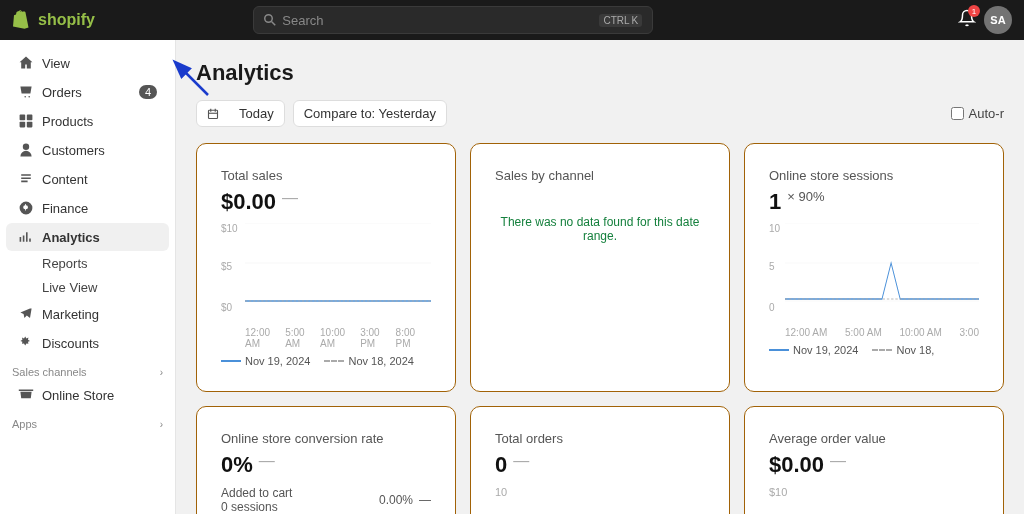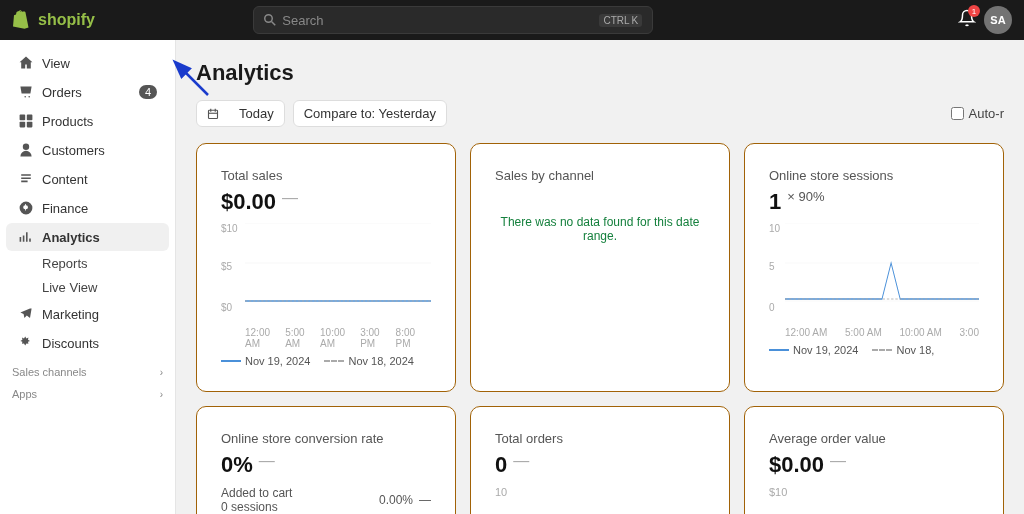--- a/index.html
+++ b/index.html
@@ -155,20 +155,26 @@
     </div>
     <div class="sidebar-item">
       <svg class="icon" viewBox="0 0 20 20" fill="currentColor">
           <path d="M9 2l1.5 2.5L13 3l-.5 3L15 7.5l-2.5 1L13 11l-2.5-.5L9 13l-1.5-2.5L5 11l.5-2.5L3 7.5l2.5-1.5L5 3l2.5 1.5z"></path>
         </svg>
       <span>Discounts</span>
     </div>
     <div class="sidebar-section">
       <span>Sales channels</span>
       <span class="chevron">›</span>
+    </div>
+    <div class="sidebar-item">
+      <svg class="icon" viewBox="0 0 20 20" fill="currentColor">
+          <path d="M3 6h14l-1 8H4L3 6zM1 3h18v2H1z"></path>
+        </svg>
+      <span>Online Store</span>
     </div>
     <div class="sidebar-section">
       <span>Apps</span>
       <span class="chevron">›</span>
     </div>
   </div>
 
   <div class="content">
     <h1 class="page-title">Analytics</h1>
 

